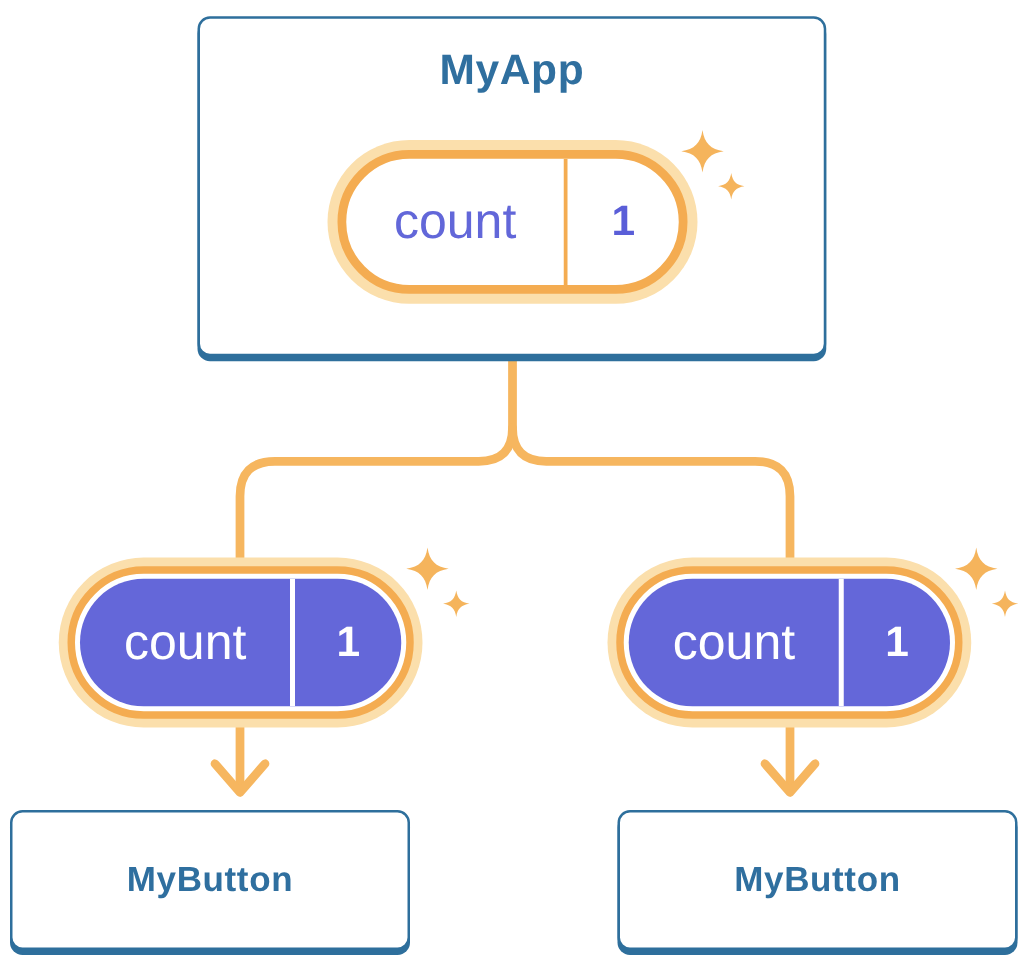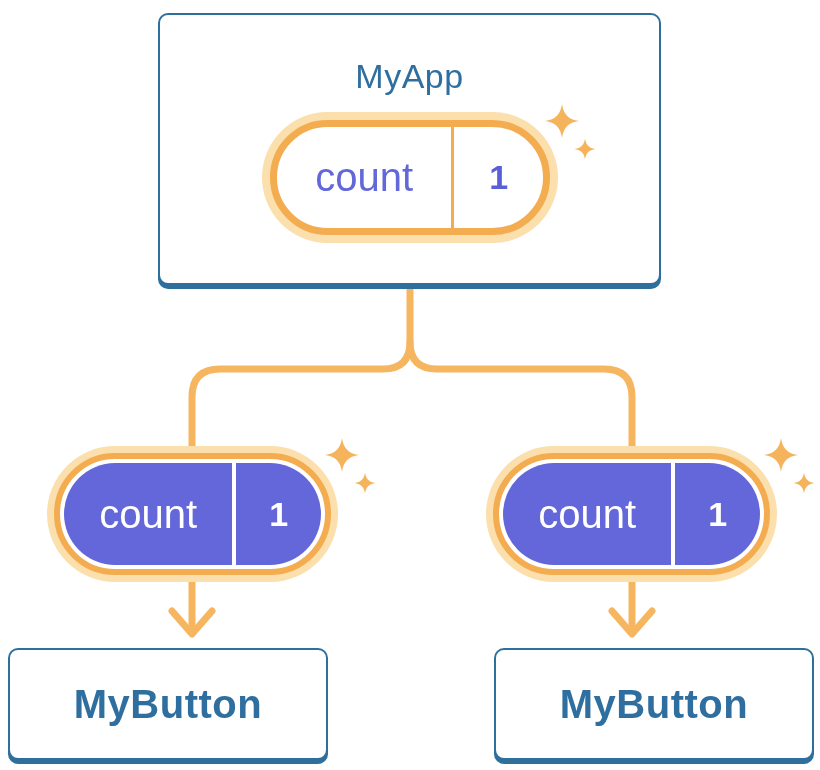--- a/index.html
+++ b/index.html
@@ -40,35 +40,35 @@
     background:#fff;
     border: 2px solid var(--blue);
     border-radius: 10px;
     box-shadow: 0 4px 0 var(--blue);
     z-index:1;
   }
   .card-myapp{
     left:158px; top:13px; width:503px; height:272px;
   }
   .card-title{
-    margin-top:42px;
+    margin-top:22px;
     text-align:center;
     font-size:34px;
-    font-weight:400;
+    font-weight:700;
     color: var(--blue-text);
     letter-spacing: 0.5px;
   }
   .card-button{
     top:648px; width:320px; height:112px;
     display:flex; align-items:center; justify-content:center;
   }
   .card-button-left{ left:8px; }
   .card-button-right{ left:494px; }
   .button-title{
-    font-size:40px;
+    font-size:28px;
     font-weight:600;
     color: var(--blue-text);
     letter-spacing: 0.5px;
   }
 
   .pill{
     position:absolute;
     z-index:2;
     background: var(--glow);
     border-radius:999px;

